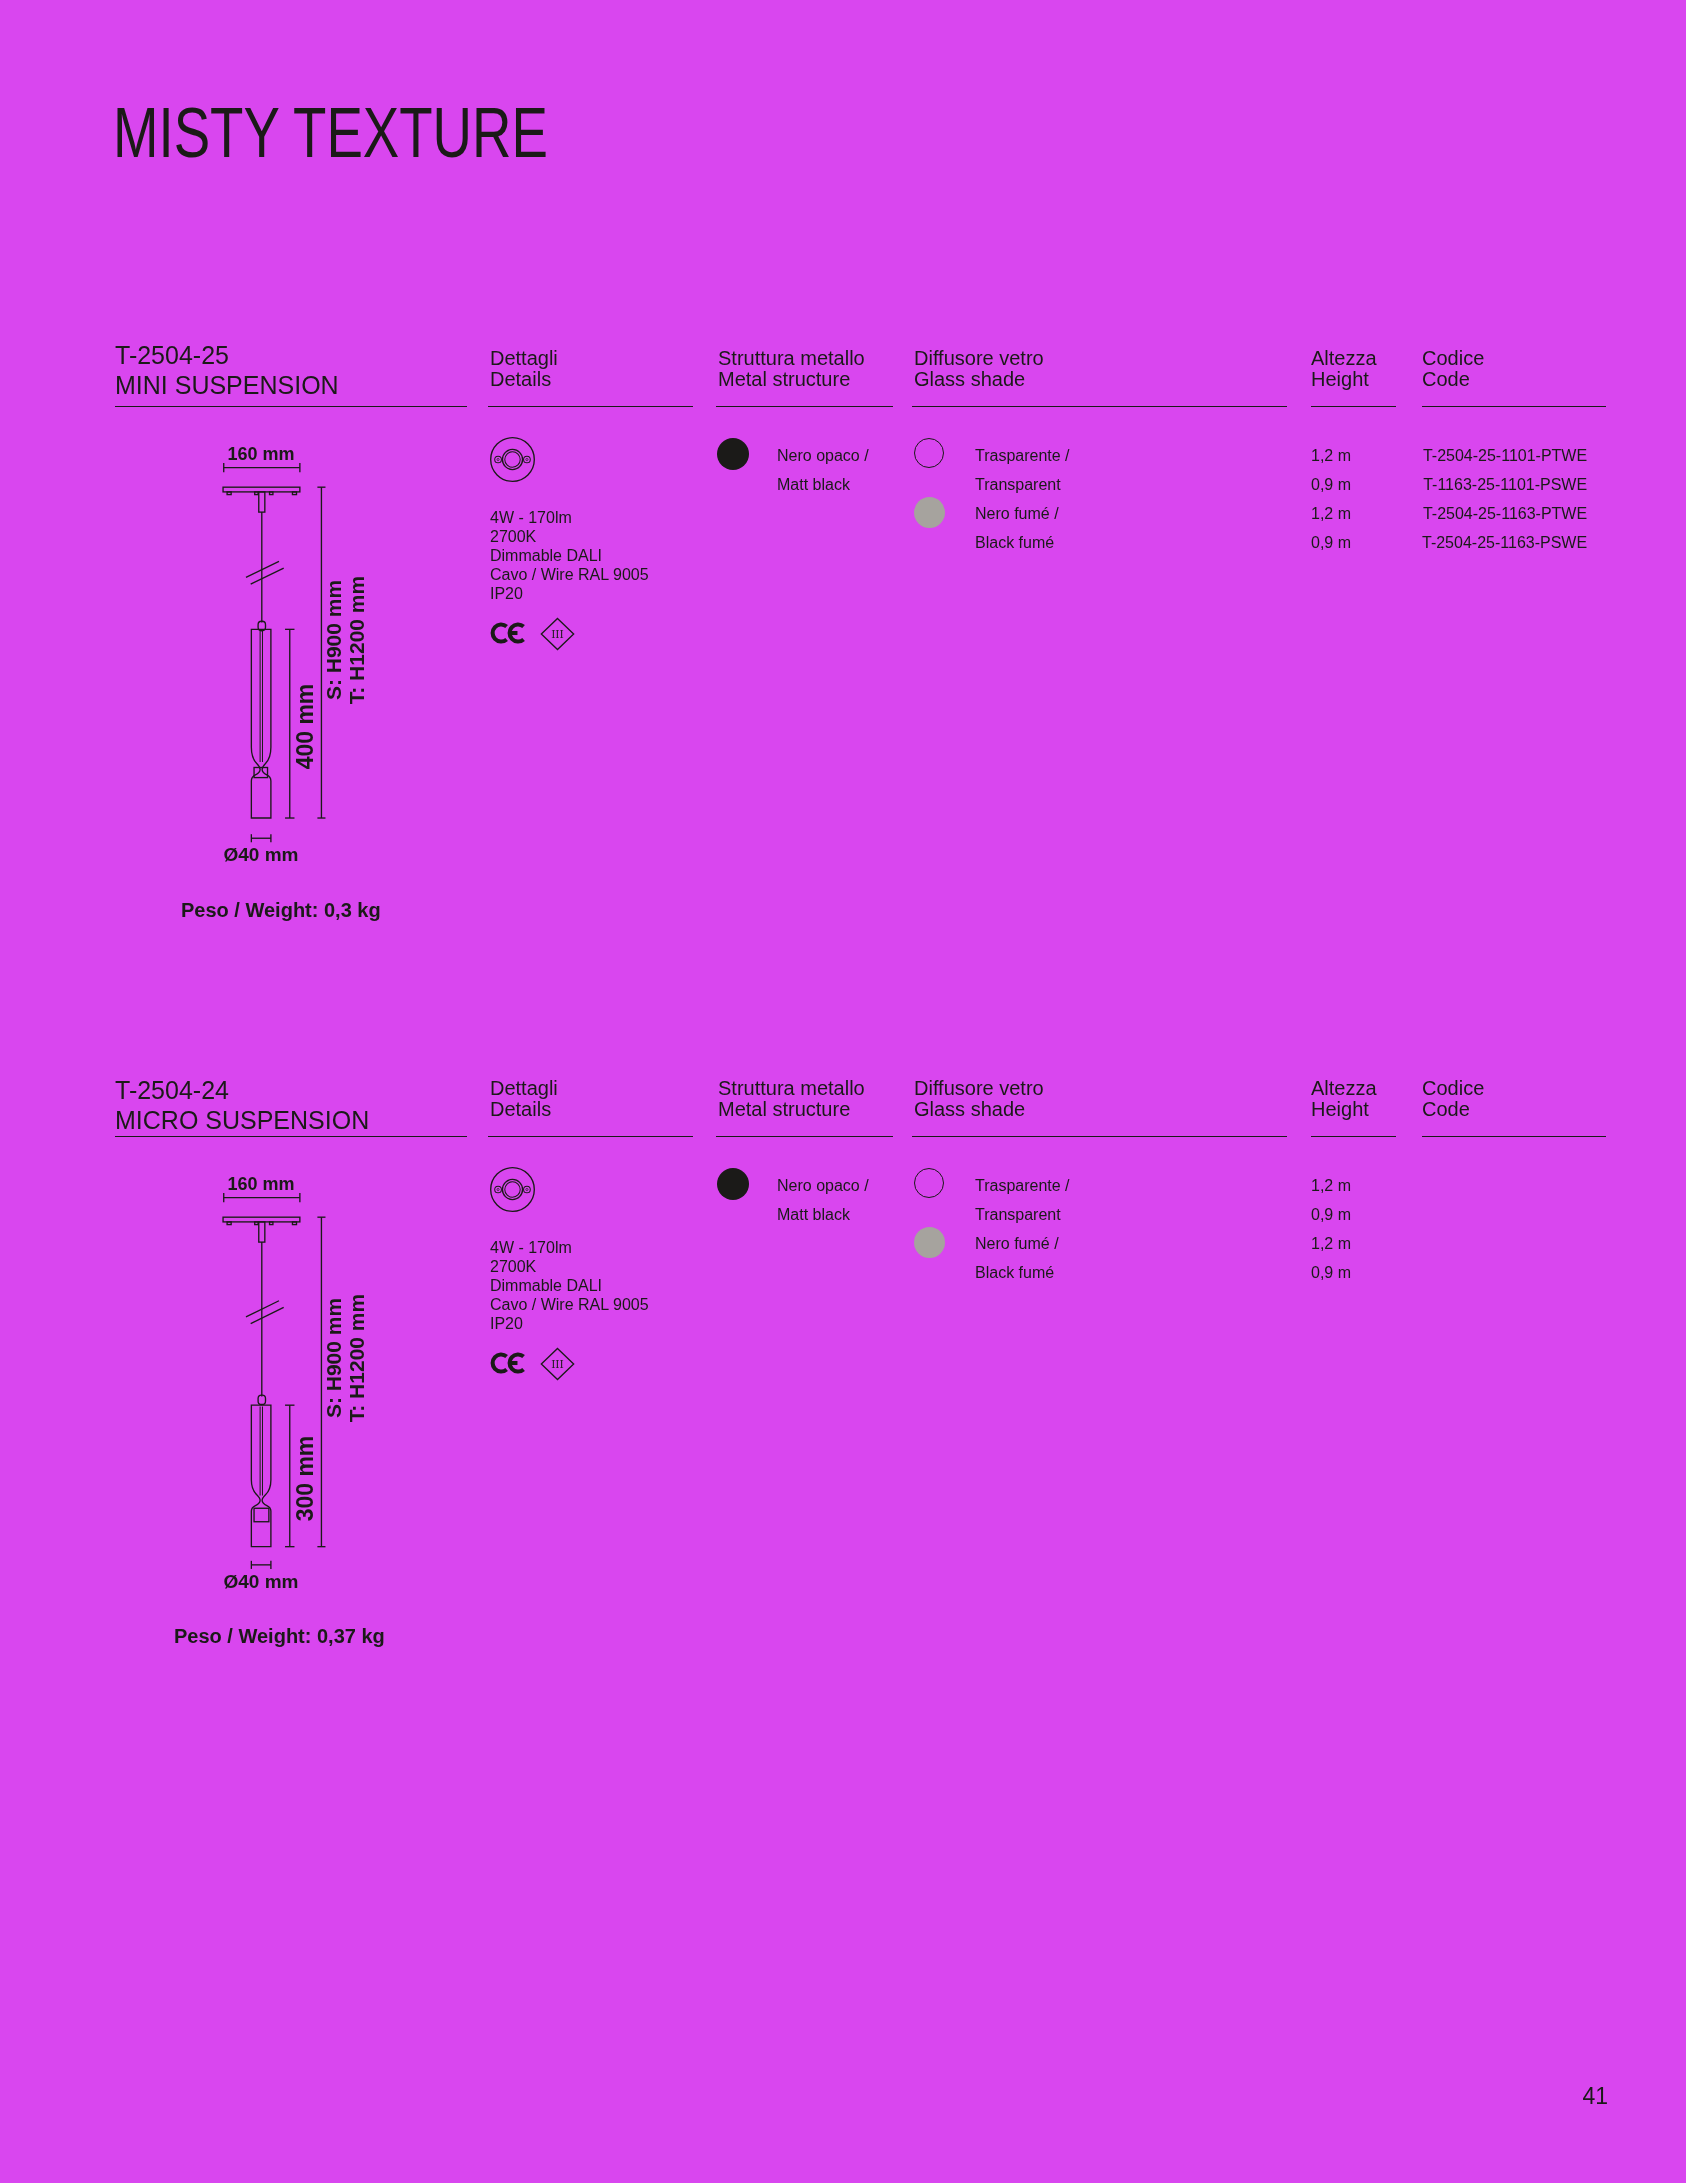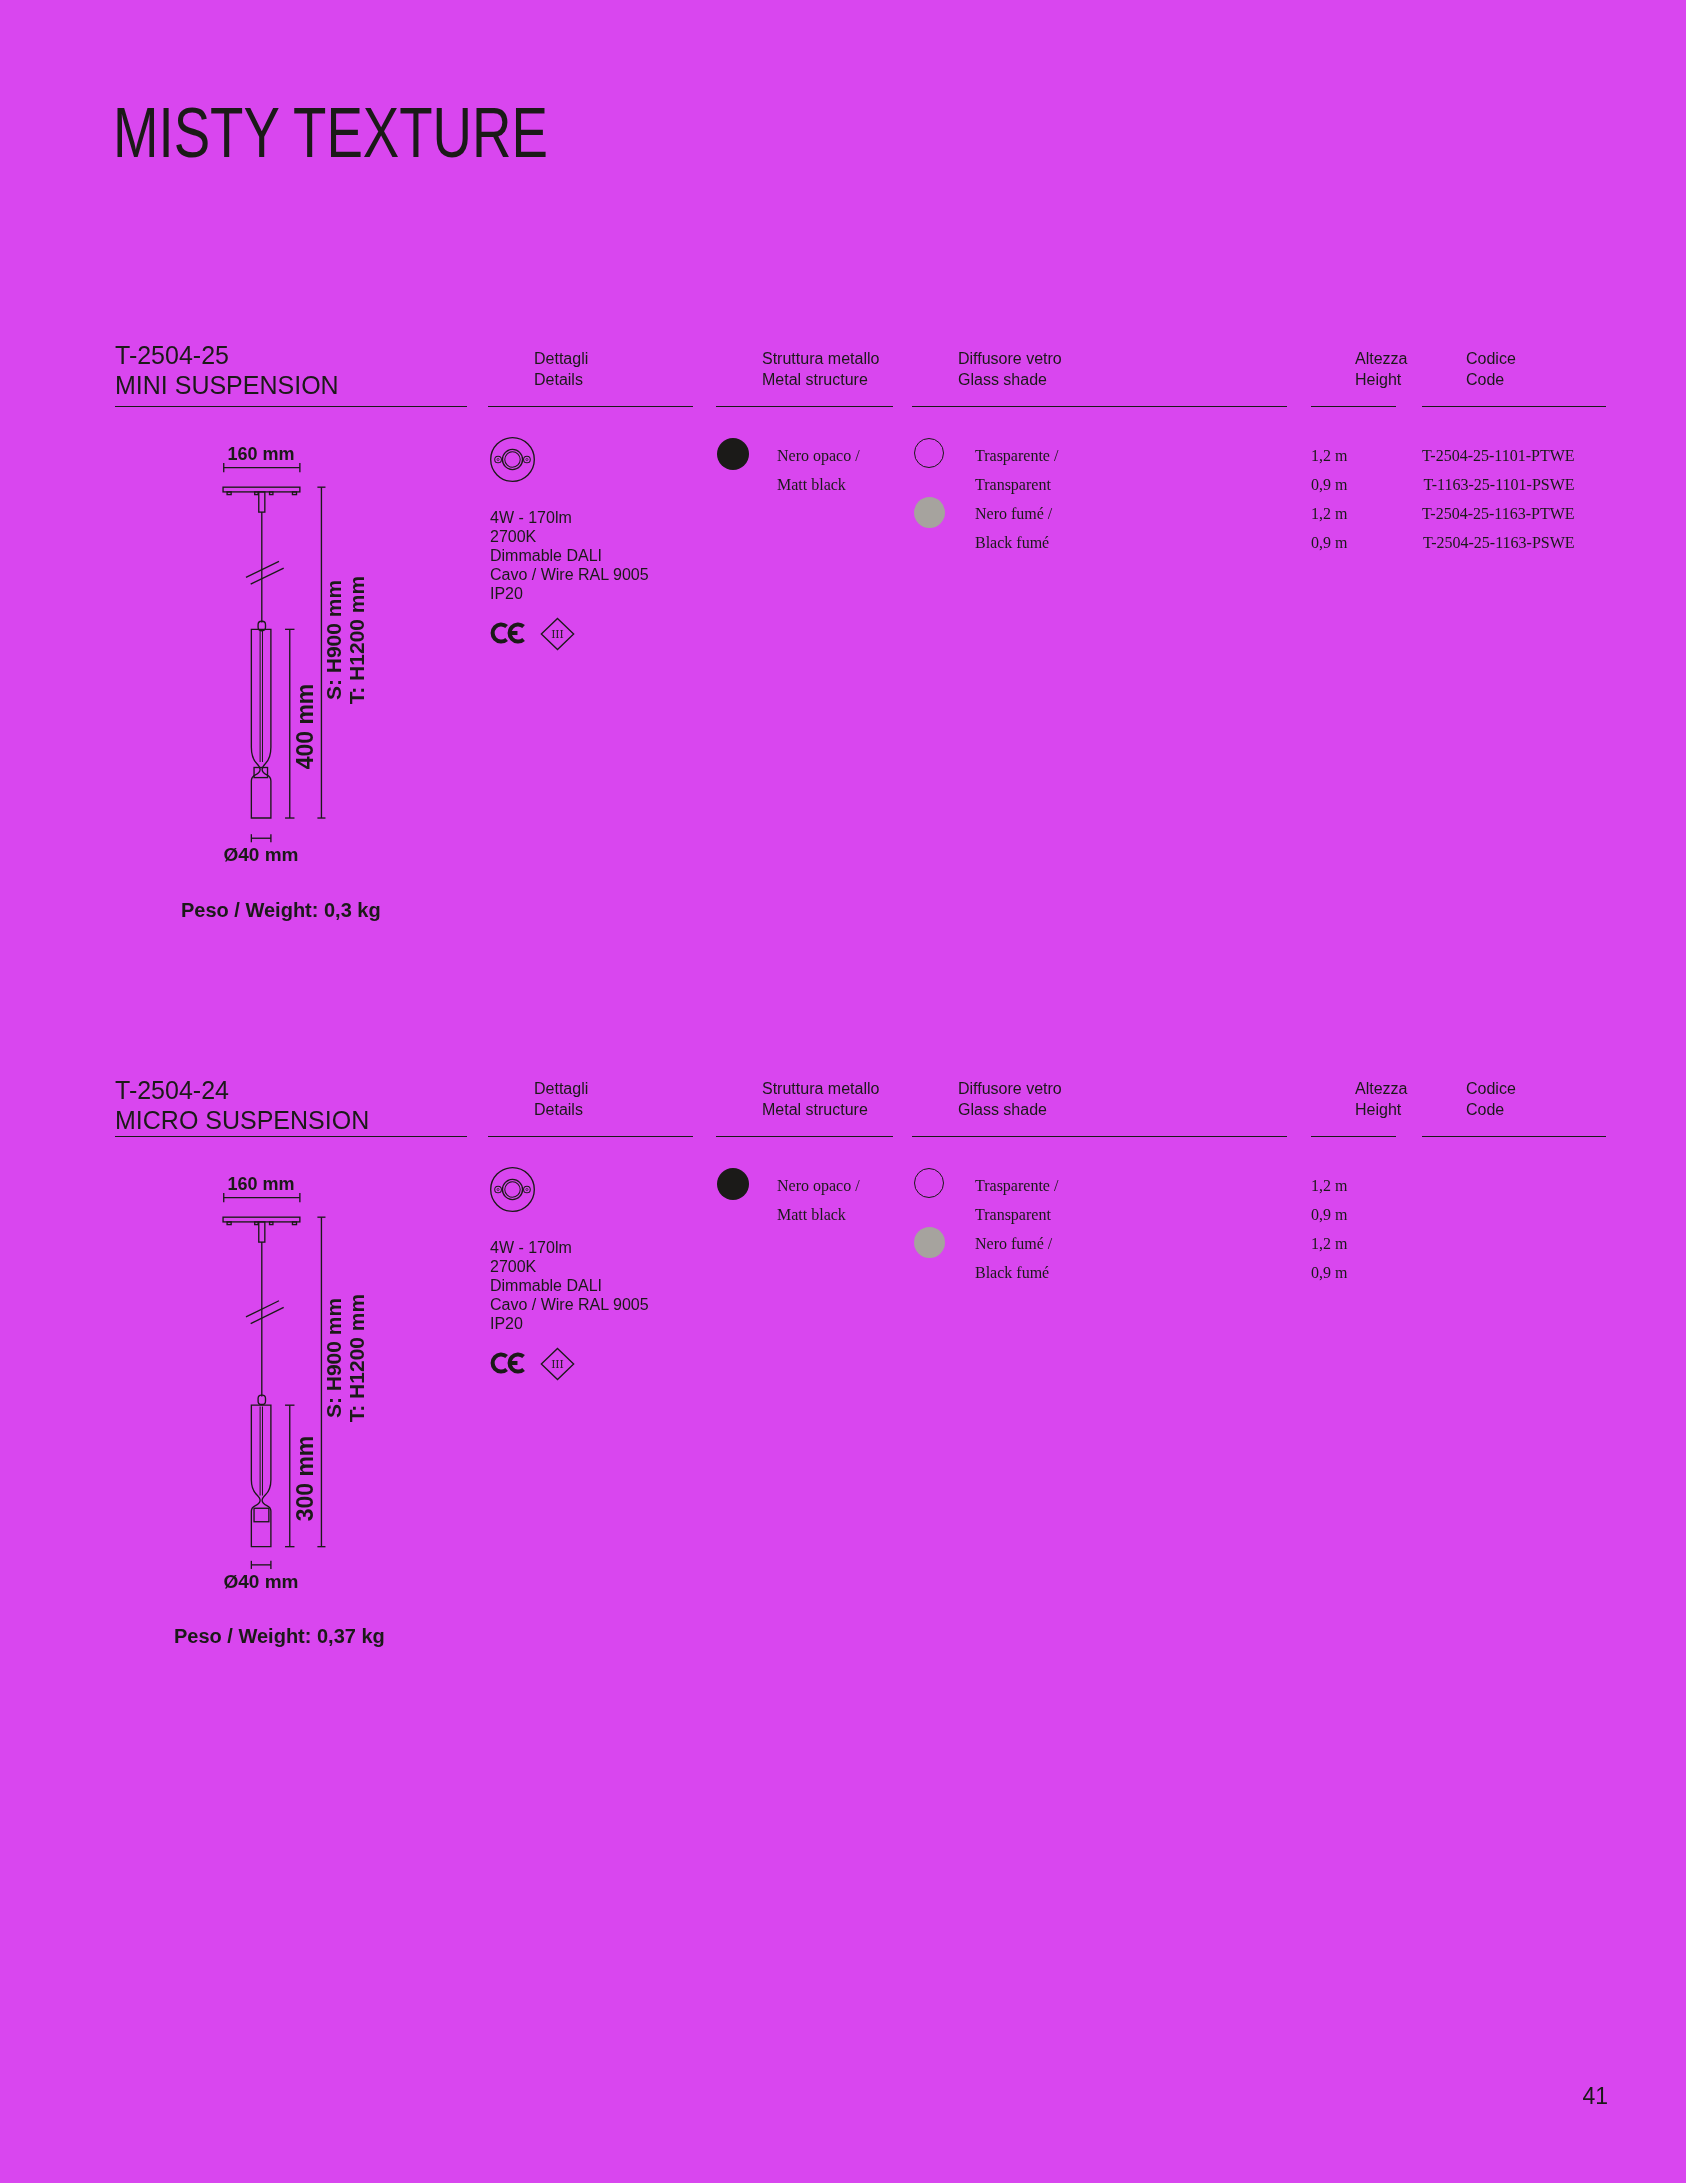--- a/index.html
+++ b/index.html
@@ -11,23 +11,23 @@
     color:#1b1a18;
     overflow:hidden;
   }
   .abs{position:absolute;}
   .title{
     font-size:70px;font-weight:400;letter-spacing:0px;
     transform:scaleX(.78);transform-origin:left top;white-space:nowrap;
   }
   .section{position:absolute;left:0;width:1687px;height:729px;}
   .prod-head{font-size:25px;line-height:30px;font-weight:400;}
-  .col-head{font-size:16px;line-height:21.6px;margin-left:44px;}
+  .col-head{font-size:20px;line-height:21.6px;}
   .rule{position:absolute;height:1.3px;background:#1b1a18;top:69px;}
-  .col-lines{font-size:16px;line-height:29px;font-family:Liberation Serif, serif;}
+  .col-lines{font-size:16px;line-height:29px;}
   .spec-lines{font-size:16px;line-height:19px;}
   .swatch{position:absolute;border-radius:50%;}
   .dim-label{font-weight:700;text-align:center;white-space:nowrap;}
   .vrot{transform:rotate(-90deg);transform-origin:center;}
   .diagram{position:absolute;width:283px;height:499px;}
   .diagram svg{position:absolute;left:0;top:0;}
   .pageno{font-size:23px;text-align:right;}
   svg line, svg rect, svg path, svg circle, svg polygon{
     stroke:#1b1a18;fill:none;
   }

